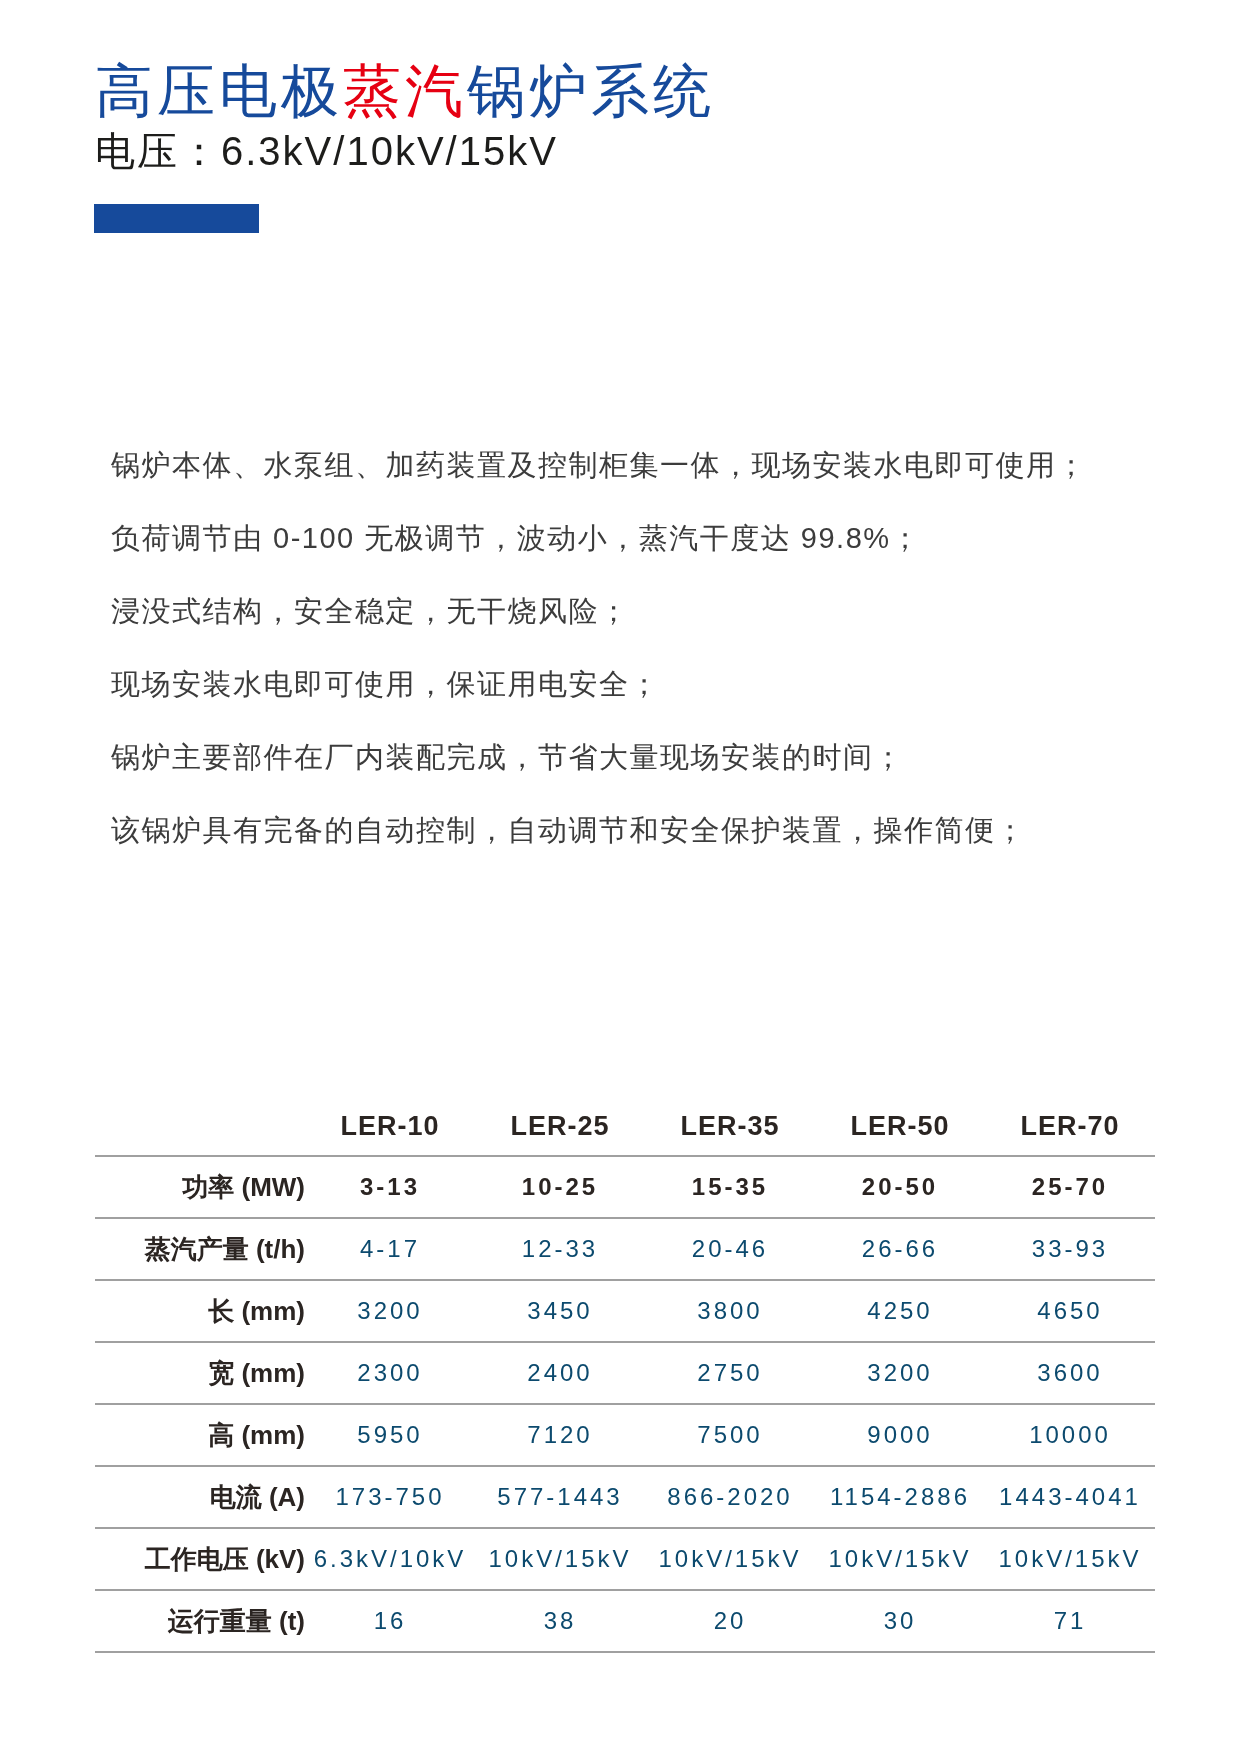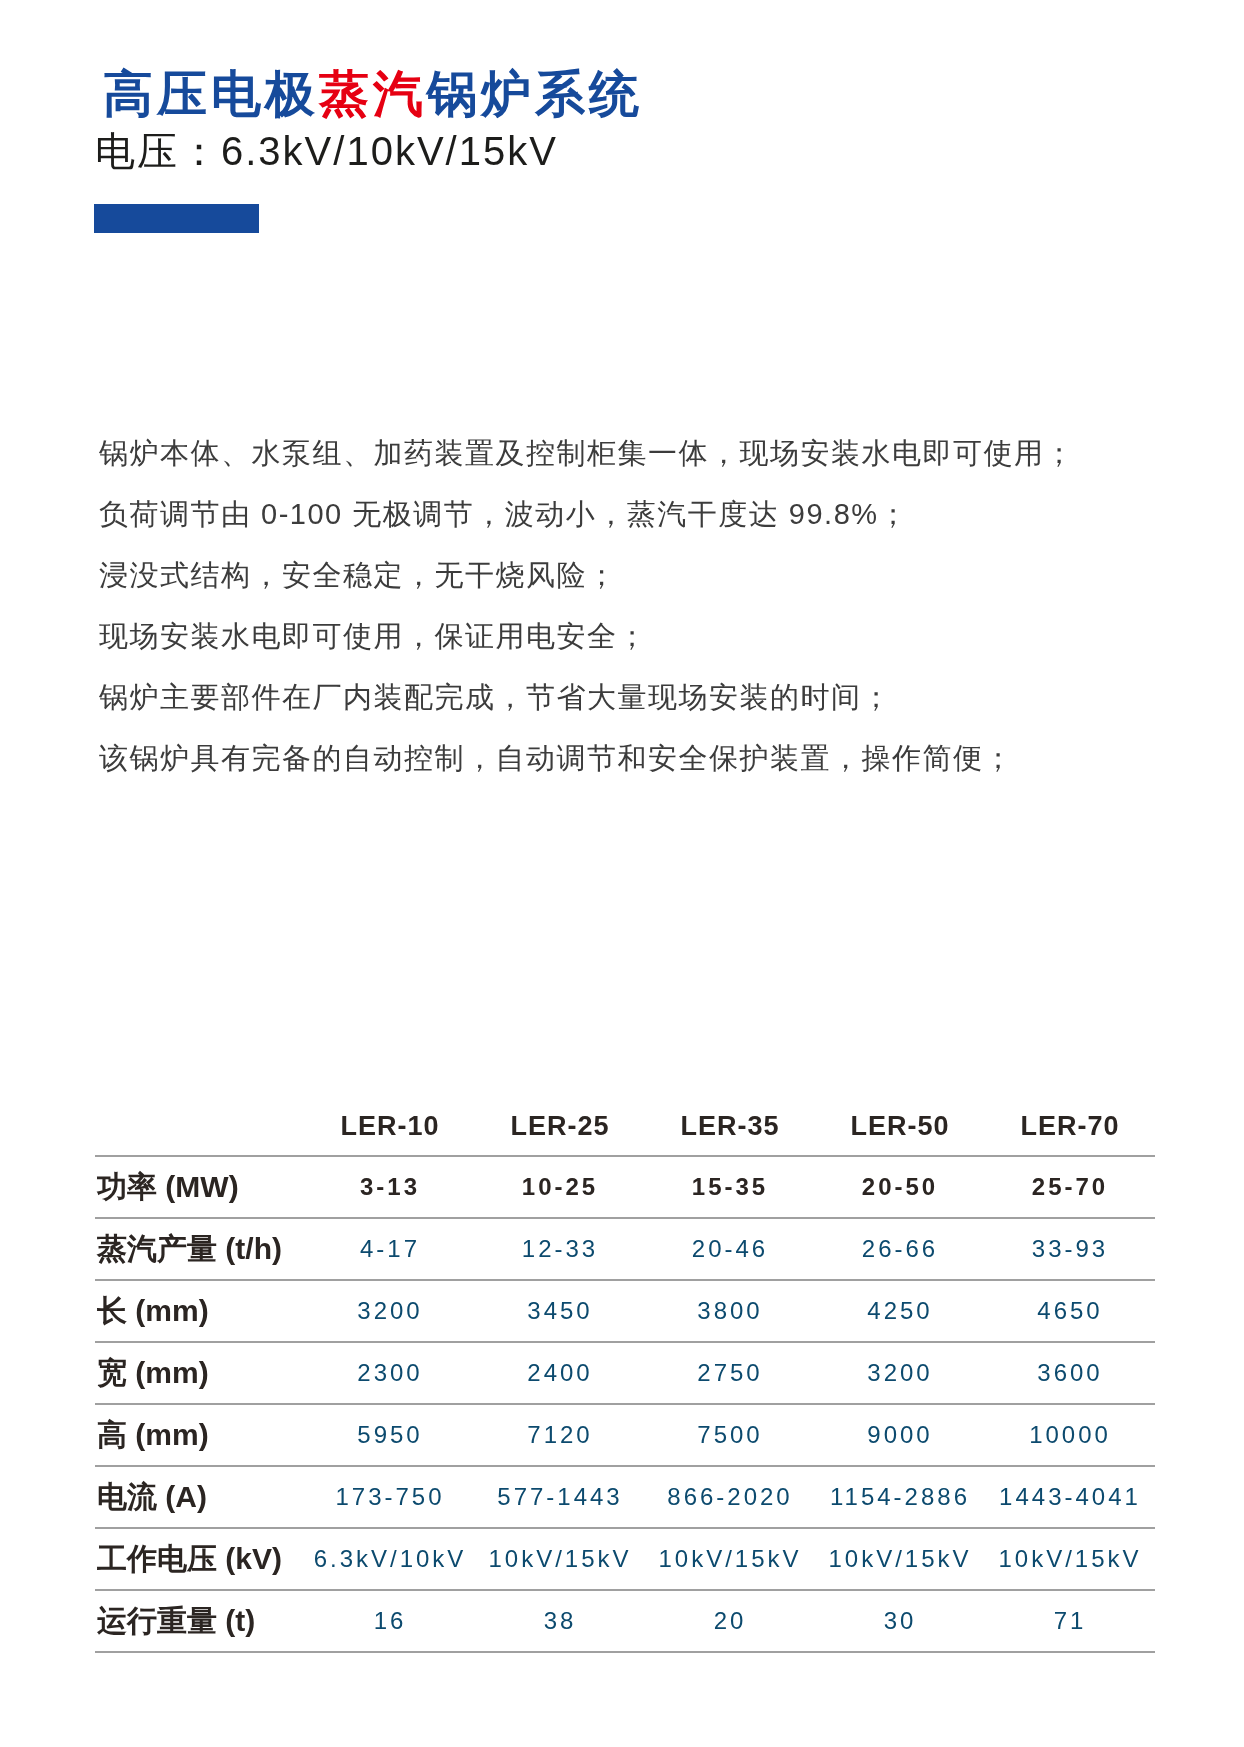--- a/index.html
+++ b/index.html
@@ -8,23 +8,23 @@
     width:1244px;
     height:1747px;
     background:#ffffff;
     overflow:hidden;
     font-family:"Liberation Sans","DejaVu Sans",sans-serif;
   }
   .title{
     position:absolute;
     left:95px;
     top:58px;
-    margin:8px;
-    font-size:50px;
-    font-weight:bold;
+    margin:0;
+    font-size:58px;
+    font-weight:normal;
     letter-spacing:4px;
     line-height:1.15;
     white-space:nowrap;
   }
   .title .seg-blue{color:#164A9B;}
   .title .seg-red{color:#E60012;}
   .subtitle{
     position:absolute;
     left:95px;
     top:124px;
@@ -42,21 +42,21 @@
     height:29px;
     background:#164A9B;
   }
   .features{
     position:absolute;
     left:95px;
     top:421px;
     width:1075px;
   }
   .features p{
-    margin:4px;
+    margin:16px;
     font-size:29px;
     line-height:57px;
     letter-spacing:1.5px;
     color:#3c3c3c;
     white-space:nowrap;
   }
   table.spec{
     position:absolute;
     left:95px;
     top:1098px;
@@ -81,24 +81,24 @@
     letter-spacing:1px;
   }
   table.spec tbody td{
     height:60px;
     border-top:2px solid #a0a0a0;
   }
   table.spec tbody tr:last-child td{
     border-bottom:2px solid #a0a0a0;
   }
   table.spec td.label{
-    font-size:30px;
+    font-size:26px;
     font-weight:bold;
     color:#2b2522;
-    text-align:left;
+    text-align:right;
     padding-left:2px;
     white-space:nowrap;
   }
   table.spec td.value{
     font-size:24px;
     color:#0c4a6e;
     text-align:center;
     letter-spacing:3px;
     white-space:nowrap;
   }

